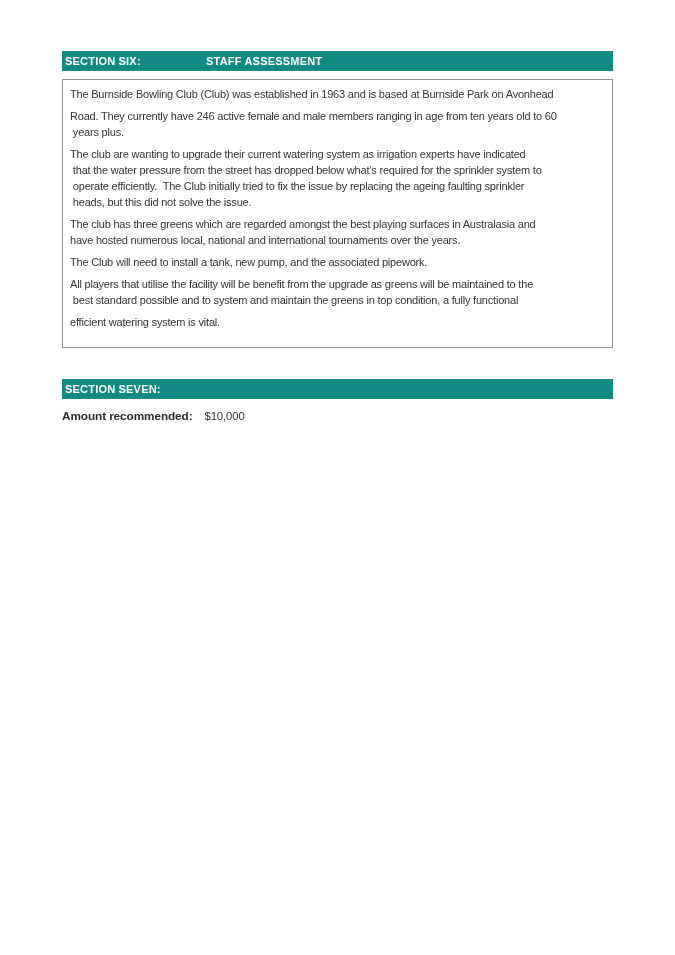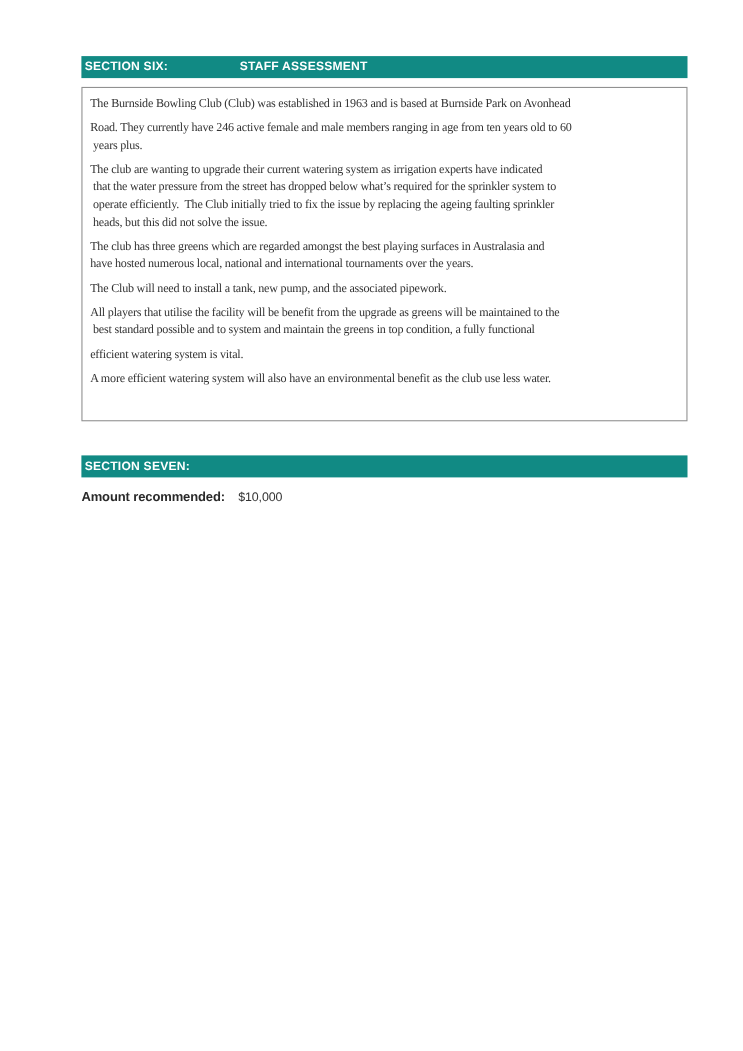--- a/index.html
+++ b/index.html
@@ -10,44 +10,42 @@
     background: #ffffff;
     font-family: "Liberation Sans", sans-serif;
     position: relative;
     overflow: hidden;
   }
   .content {
     position: absolute;
     left: 62px;
     top: 51px;
     width: 551px;
-    margin-left: 12px;
   }
   .section-bar {
     height: 20px;
     background: var(--accent_teal, #118a84);
     color: var(--header_text, #ffffff);
     display: flex;
     align-items: center;
     padding-left: 3px;
     font-weight: bold;
     font-size: 11px;
     letter-spacing: 0.2px;
   }
   .bar-label { flex: 0 0 97px; white-space: nowrap; }
   .bar-title { flex: 1; white-space: nowrap; padding-left: 44px; }
   .assessment-box {
     margin-top: 8px;
-    height: 304px;
+    height: 269px;
     border: 1px solid var(--box_border, #919191);
     padding: 6px 4px 6px 7px;
     color: var(--body_text, #333333);
     overflow: hidden;
     background: var(--page_background, #ffffff);
-    font-family: Liberation Serif, serif;
   }
   .assessment-box p {
     margin: 0 0 6px 0;
     font-size: 11px;
     line-height: 16px;
     letter-spacing: -0.2px;
     white-space: pre-wrap;
   }
   .assessment-box p:last-child { margin-bottom: 0; }
   .bar-seven { margin-top: 31px; }
@@ -89,21 +87,20 @@
     <p>The club are wanting to upgrade their current watering system as irrigation experts have indicated
  that the water pressure from the street has dropped below what’s required for the sprinkler system to
  operate efficiently.  The Club initially tried to fix the issue by replacing the ageing faulting sprinkler
  heads, but this did not solve the issue.</p>
     <p>The club has three greens which are regarded amongst the best playing surfaces in Australasia and
 have hosted numerous local, national and international tournaments over the years.</p>
     <p>The Club will need to install a tank, new pump, and the associated pipework.</p>
     <p>All players that utilise the facility will be benefit from the upgrade as greens will be maintained to the
  best standard possible and to system and maintain the greens in top condition, a fully functional</p>
     <p>efficient watering system is vital.</p>
-    <p>A more efficient watering system will also have an environmental benefit as the club use less water.</p>
   </div>
 
   <div class="section-bar bar-seven">
     <span class="bar-label">SECTION SEVEN:</span>
   </div>
 
 
   <div class="field-row">
     <span class="field-label">Amount recommended:</span>
     <span class="field-value">$10,000</span>

